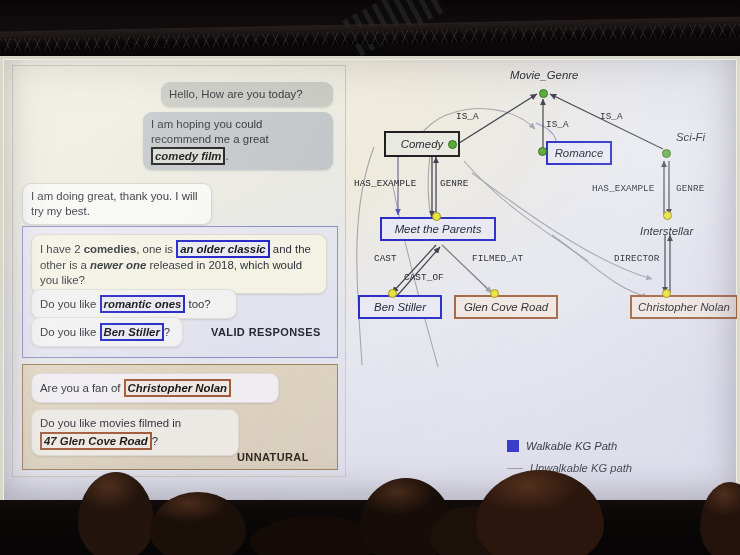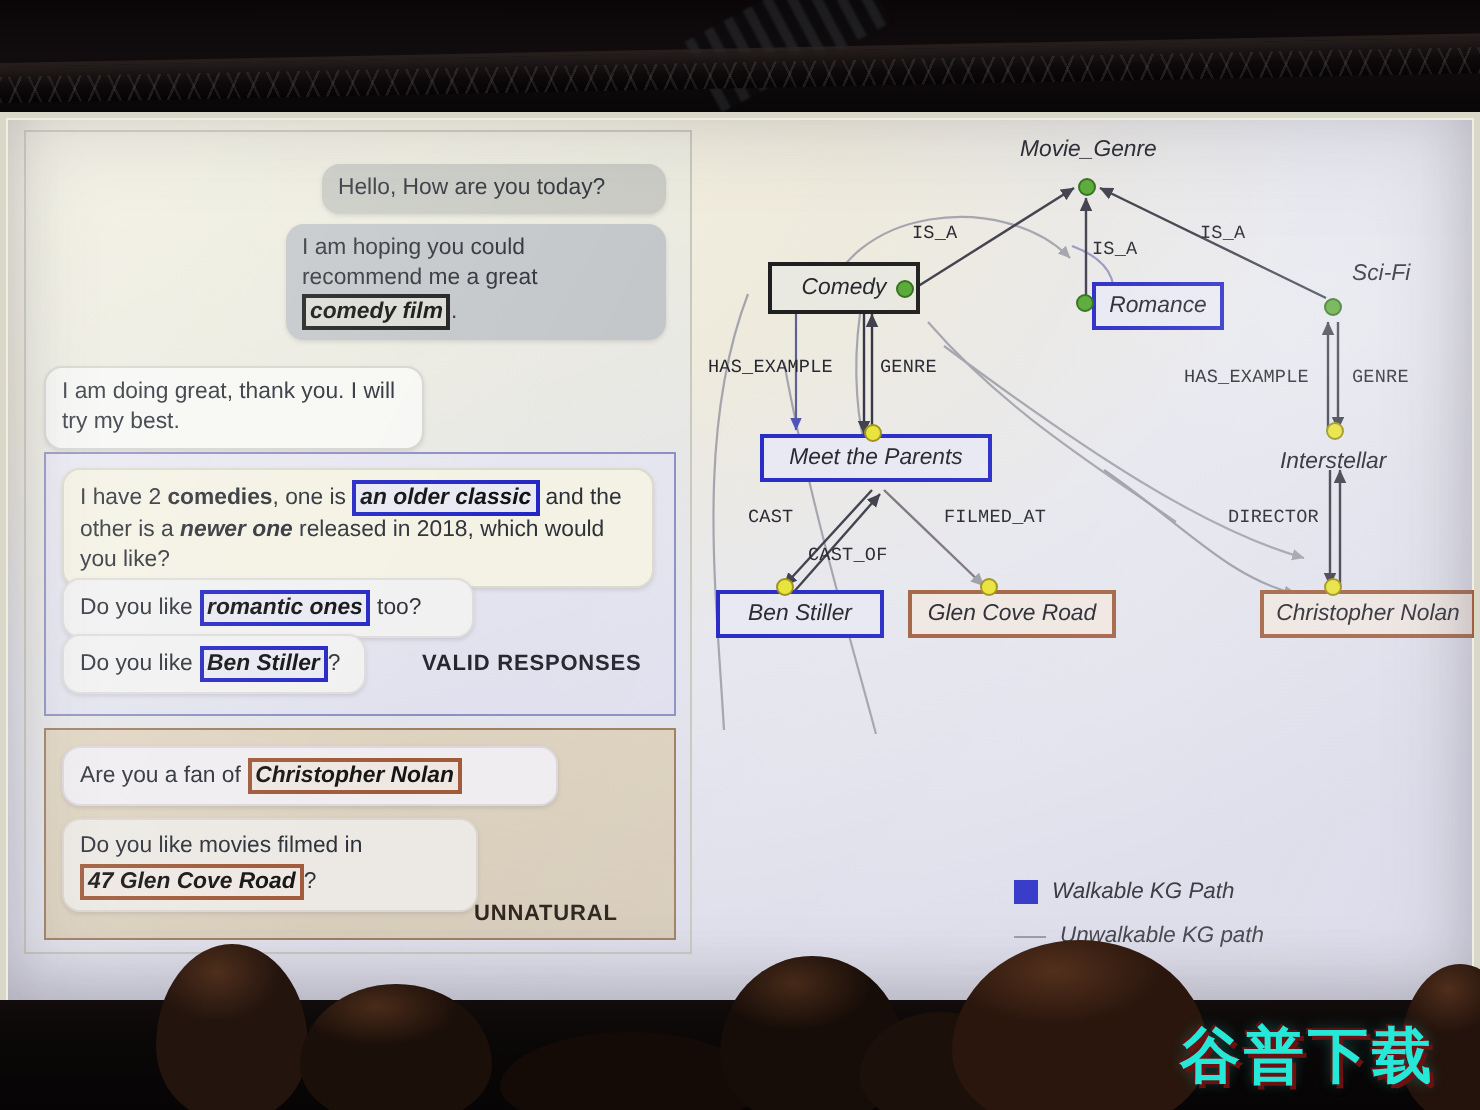--- a/index.html
+++ b/index.html
@@ -363,14 +363,13 @@
       <div class="head-gloss"></div>
     </div>
   <div class="head h4"></div>
   <div class="head h5">
       <div class="head-gloss"></div>
     </div>
   <div class="head h6">
       <div class="head-gloss"></div>
     </div>
 
-  <div class="watermark">谷普下载</div>
 </div>
 
 </body></html>

